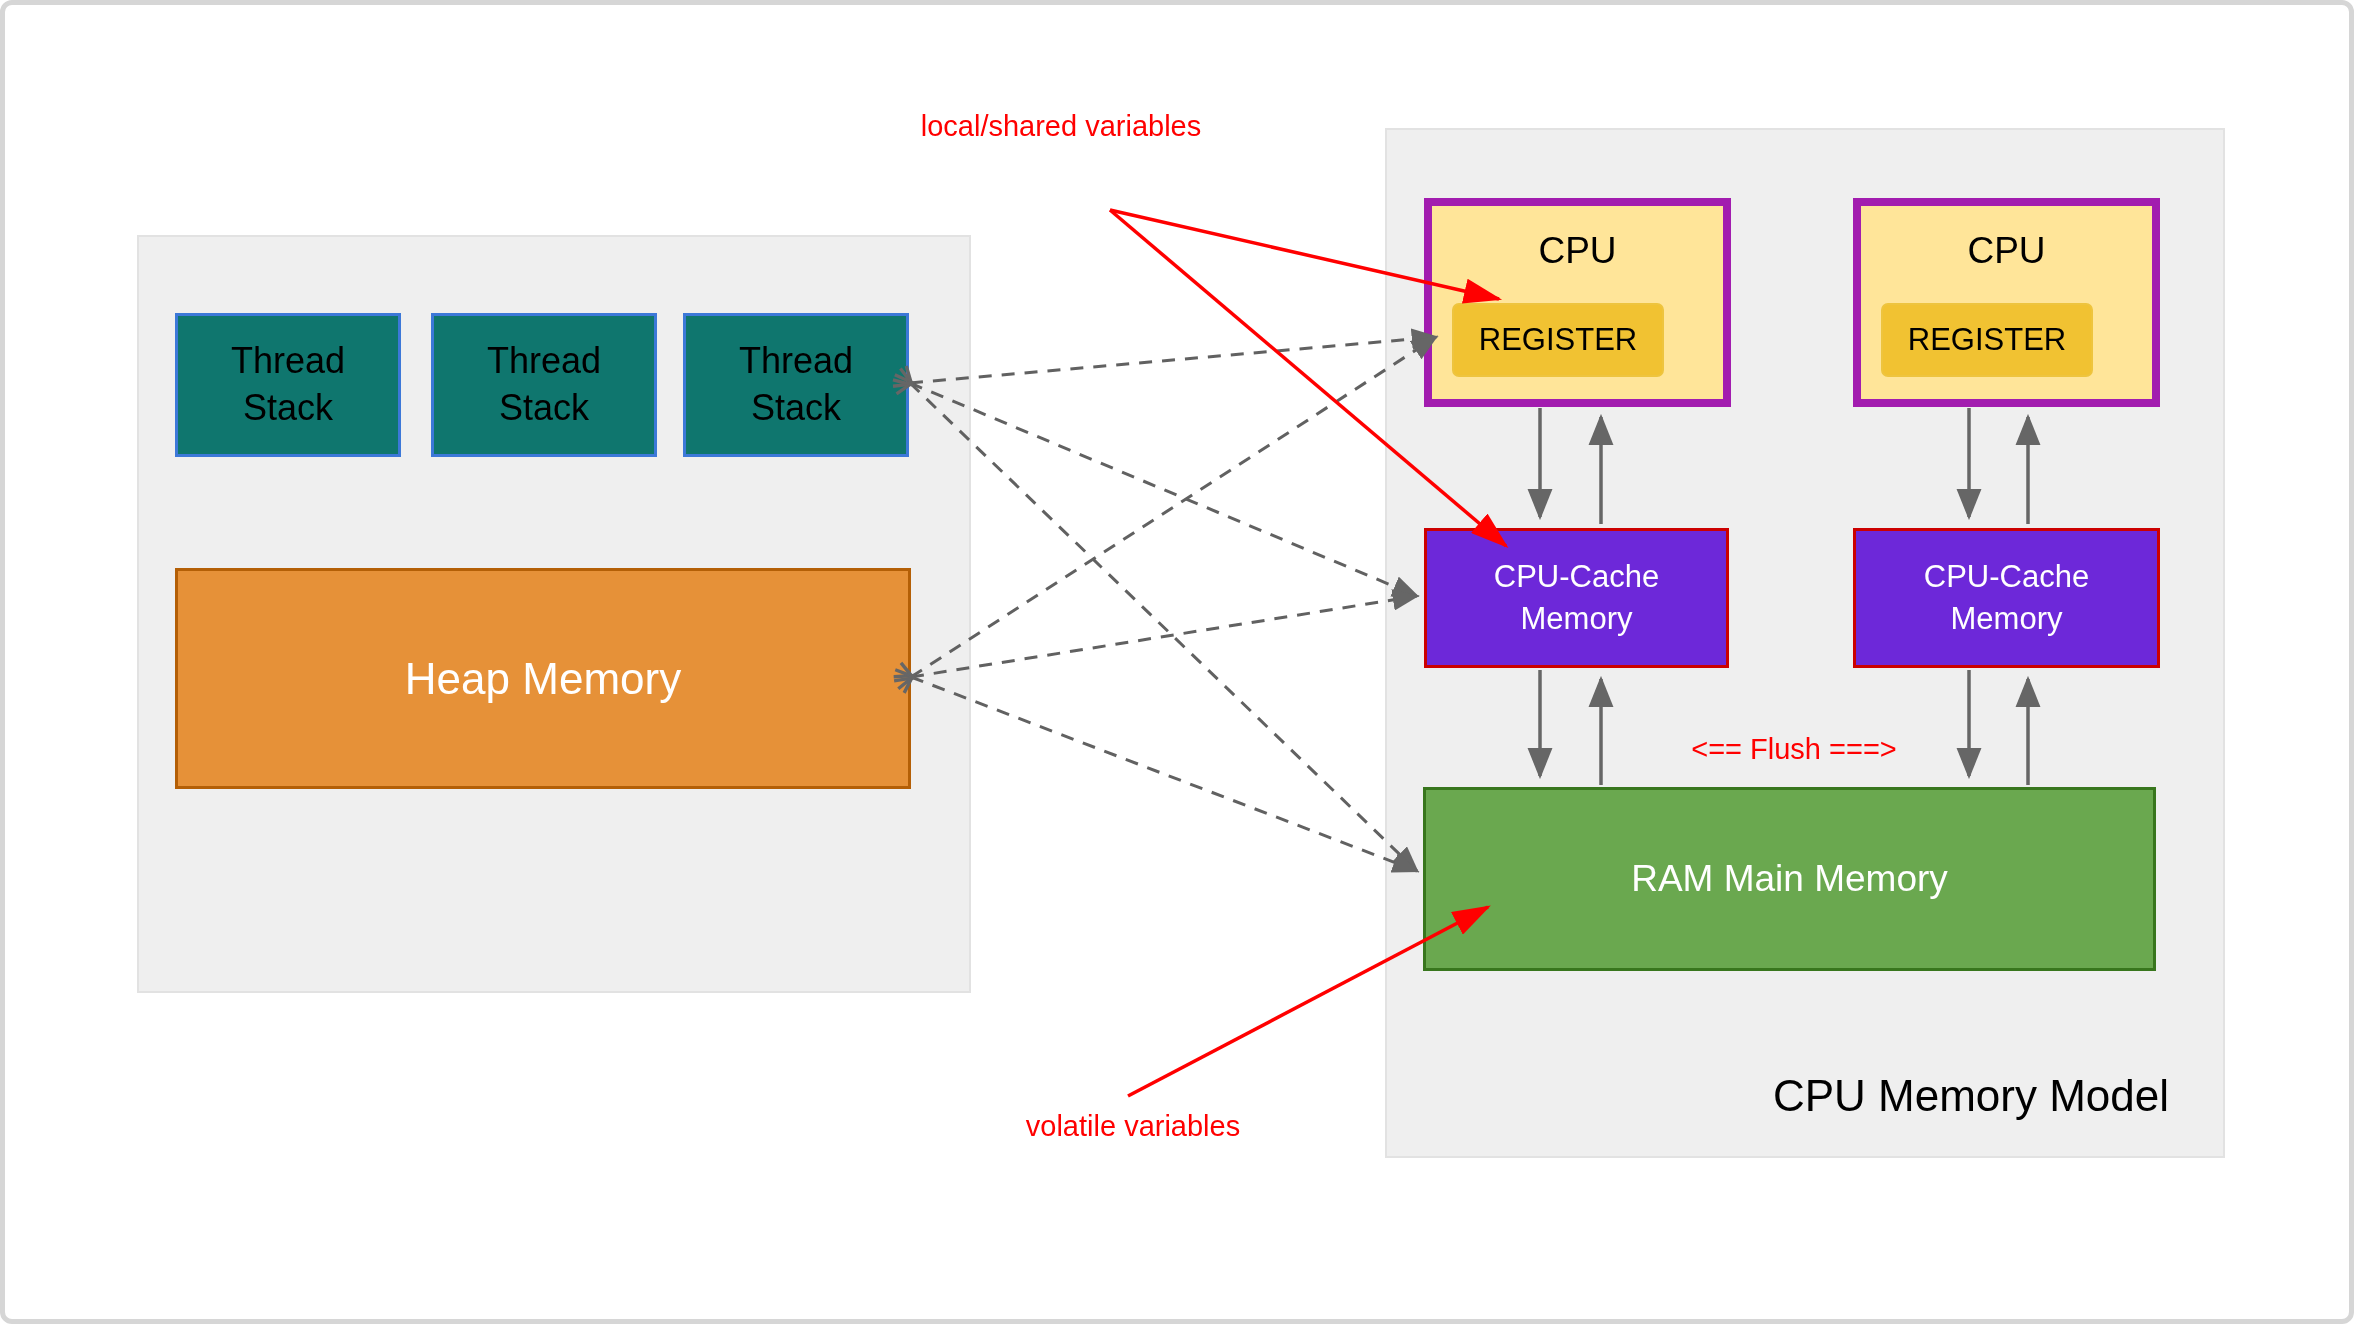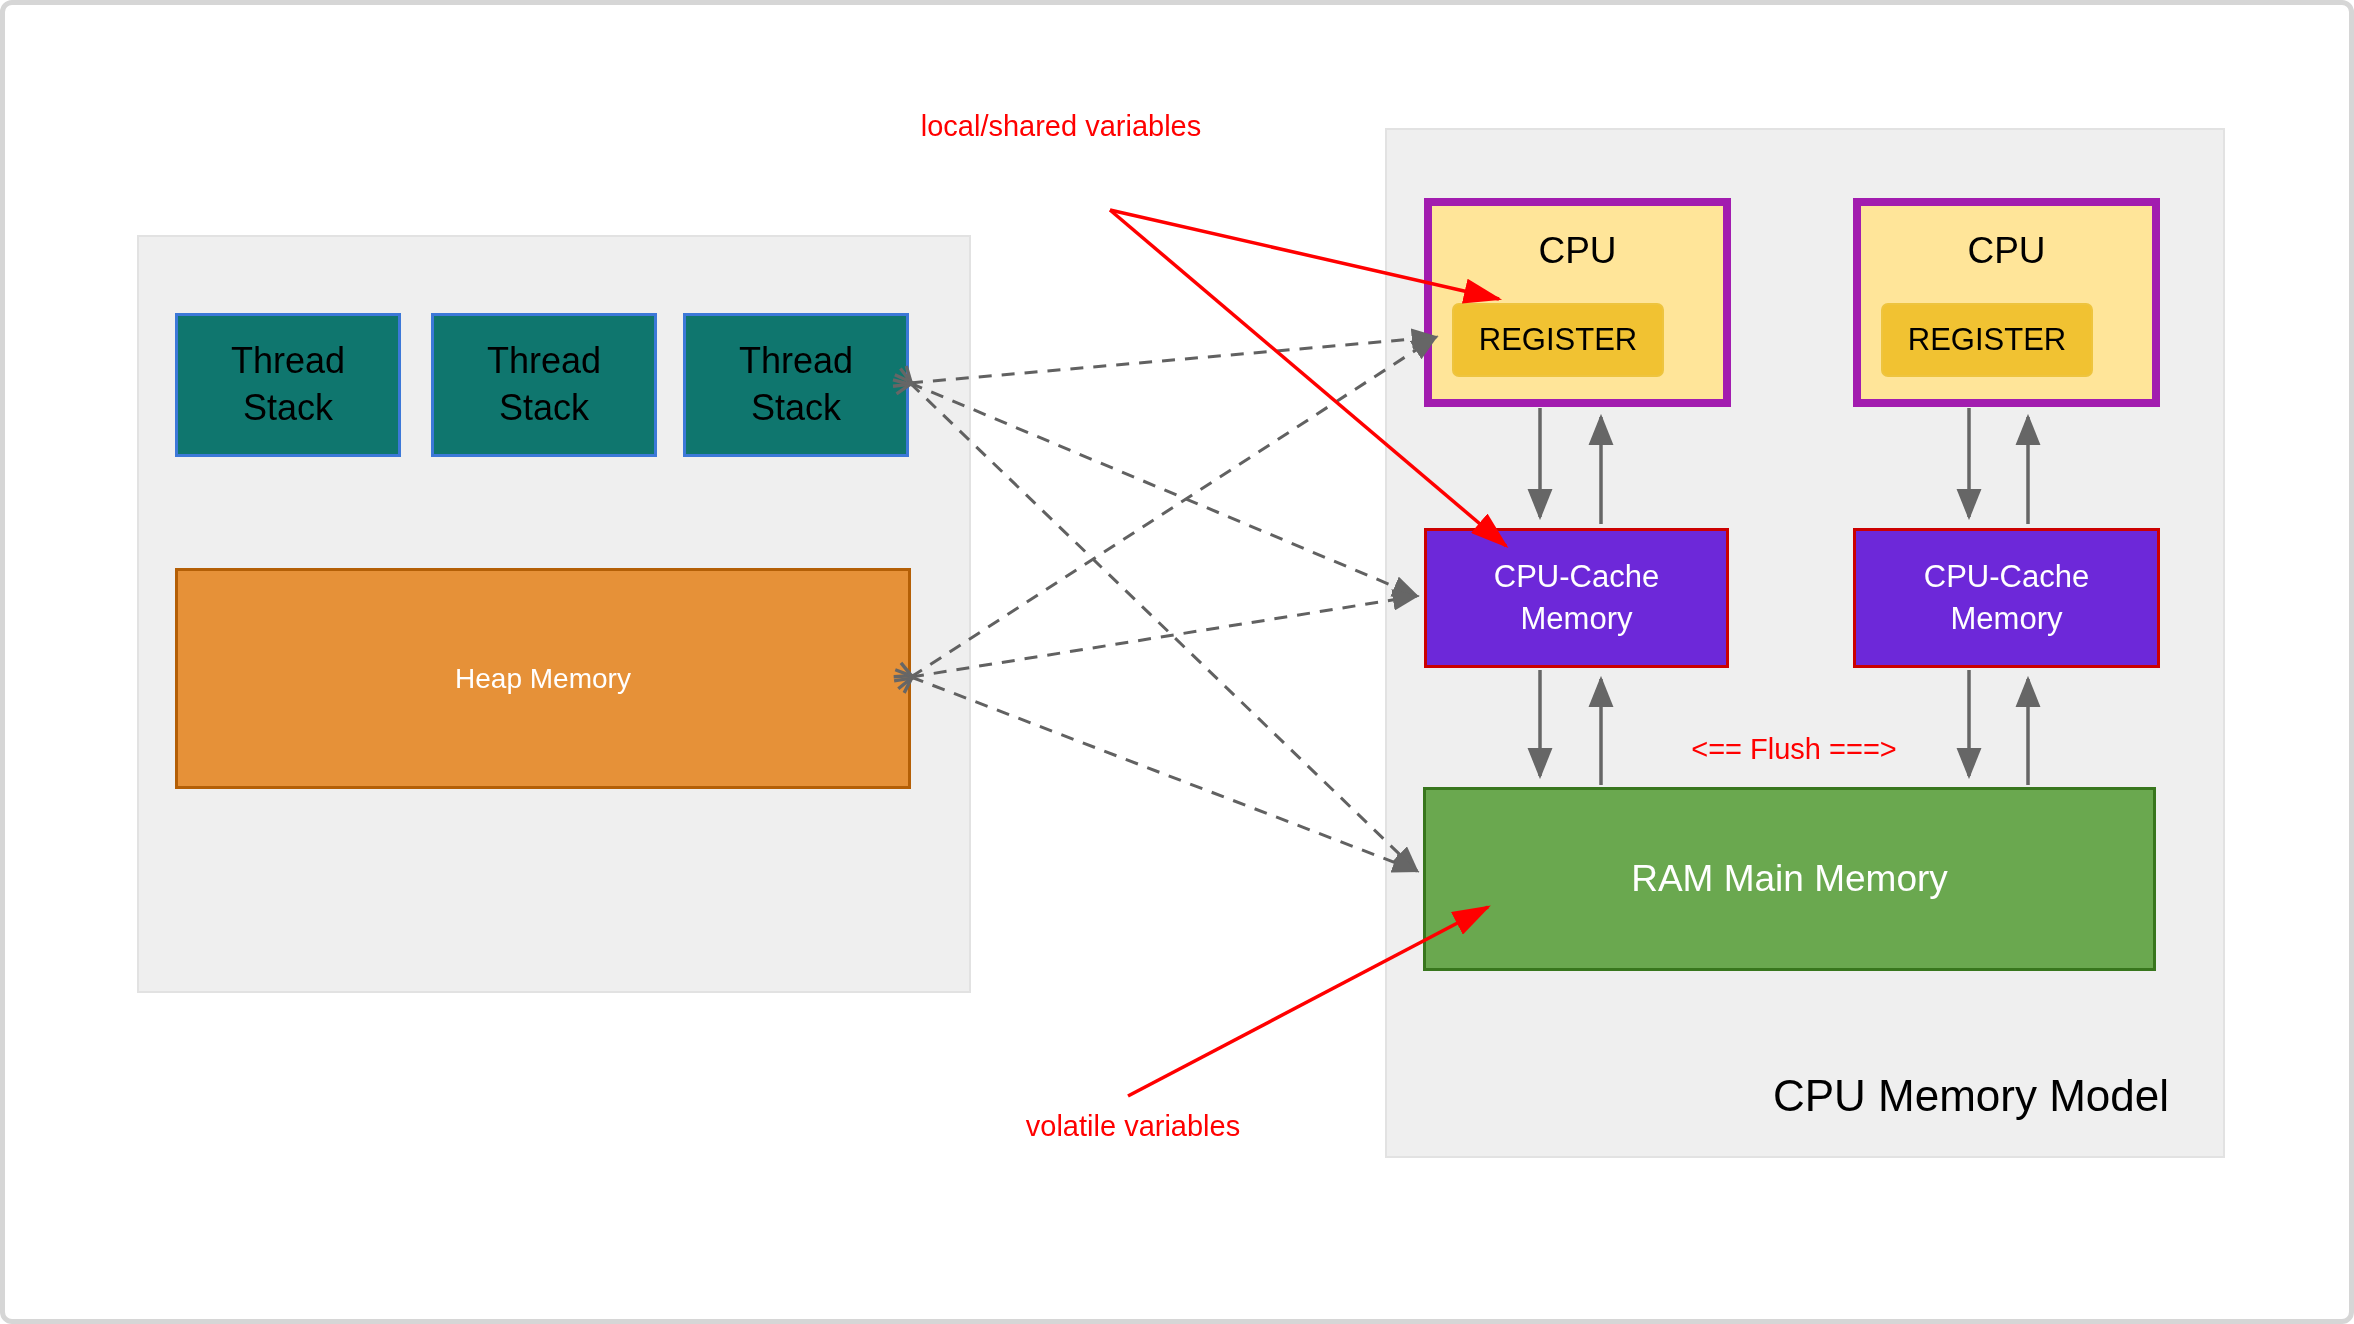--- a/index.html
+++ b/index.html
@@ -5,21 +5,21 @@
   html,body{margin:0;padding:0;background:#fff;}
   .stage{
     position:relative;width:2354px;height:1324px;box-sizing:border-box;
     background:#ffffff;border:5px solid #d6d6d6;border-radius:12px;overflow:hidden;
     font-family:"Liberation Sans", sans-serif;
   }
   .panel{position:absolute;background:#efefef;border:2px solid #e2e2e2;box-sizing:border-box;}
   .box{position:absolute;box-sizing:border-box;display:flex;align-items:center;justify-content:center;text-align:center;}
   .thread-stack{background:#0f766e;border:3px solid #3c78d8;color:#000;font-size:36px;line-height:1.3;}
   .ts-label{width:7ch;margin:0 auto;}
-  .heap{background:#e69138;border:3px solid #b45f06;color:#ffffff;font-size:28px;}
+  .heap{background:#e69138;border:3px solid #b45f06;color:#ffffff;font-size:44px;}
   .cpu{background:#ffe599;border:8px solid #a21caf;}
   .cpu-title{position:absolute;top:24px;left:0;right:0;text-align:center;font-size:37px;color:#000;}
   .register{position:absolute;left:20px;top:97px;width:212px;height:74px;background:#f1c232;border:2px solid #eec43e;
     display:flex;align-items:center;justify-content:center;font-size:31px;color:#000000;box-sizing:border-box;border-radius:7px;}
   .cache{background:#6d28d9;border:3px solid #cc0000;color:#ffffff;font-size:31px;line-height:1.35;}
   .cache-label{width:11ch;margin:0 auto;}
   .ram{background:#6aa84f;border:3px solid #38761d;color:#ffffff;font-size:37px;}
   .section-title{position:absolute;color:#000;font-size:44px;text-align:center;}
   .red-label{position:absolute;color:#ff0000;font-size:29px;line-height:1.32;text-align:center;}
   svg.overlay{position:absolute;left:0;top:0;width:2354px;height:1324px;pointer-events:none;}

